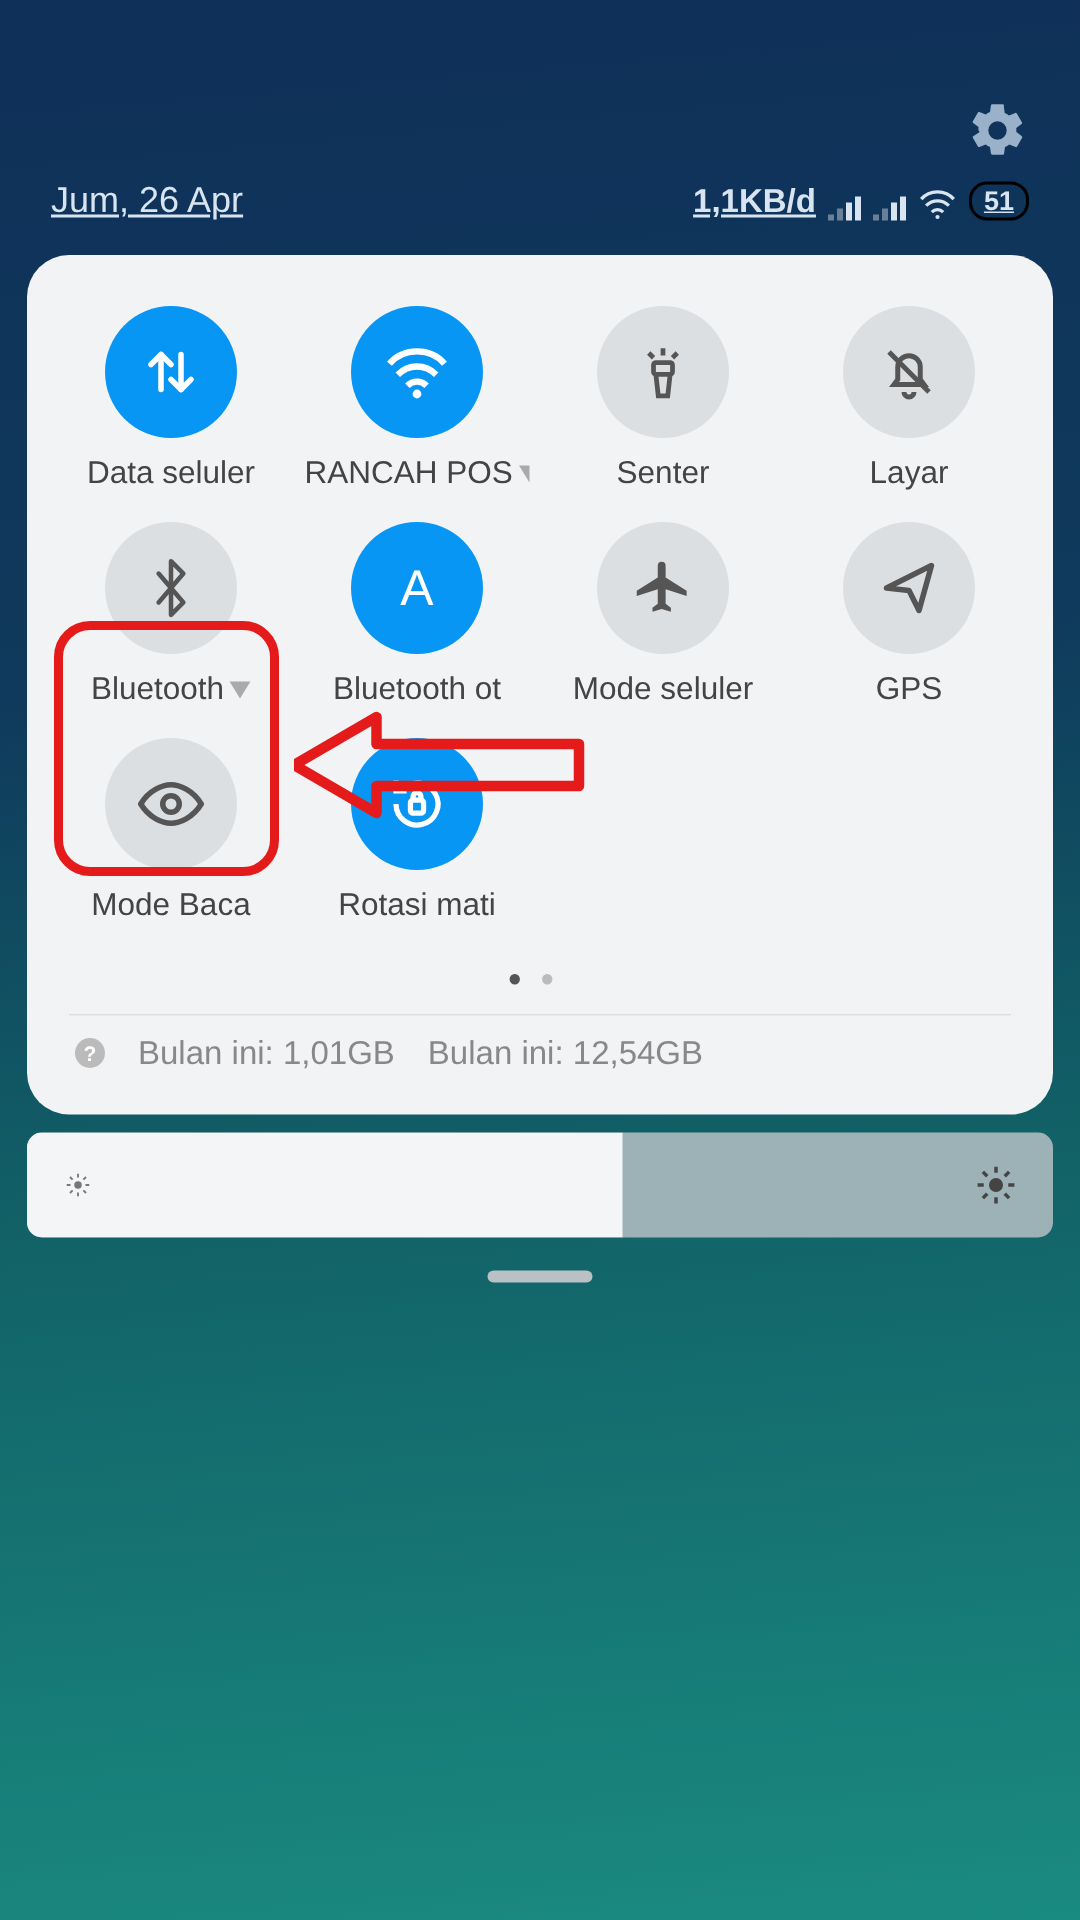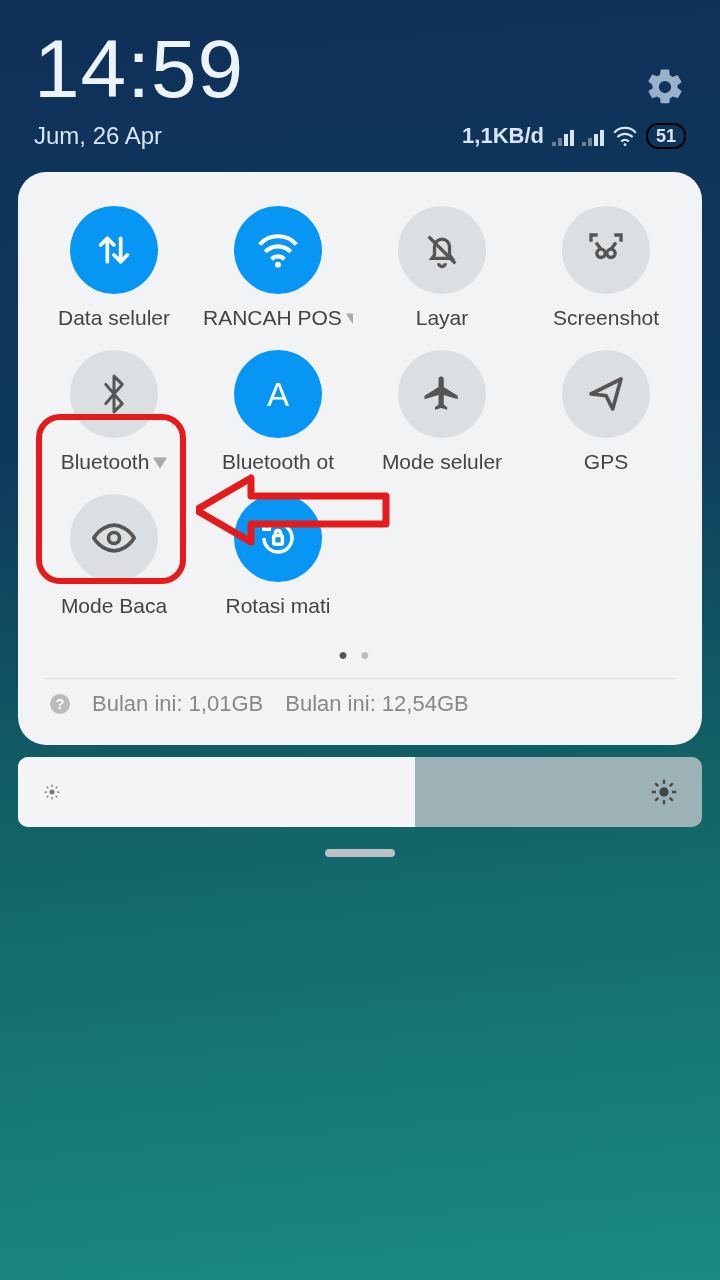--- a/index.html
+++ b/index.html
@@ -1,23 +1,23 @@
 <!DOCTYPE html>
 <html><head>
 <meta charset="utf-8">
 <style>
   html,body{margin:0;padding:0;width:720px;height:1280px;font-family:-apple-system,Helvetica,Arial,sans-serif;background:linear-gradient(175deg,#0f3059 0%,#0f3a5c 35%,#116066 60%,#1a8b80 100%);overflow:hidden;}
   *{box-sizing:border-box;}
   .status-top{padding:28px 34px 0 34px;color:#ecf3fb;}
   .clock{font-size:82px;font-weight:200;letter-spacing:1px;line-height:1;}
   .top-row{display:flex;align-items:flex-start;}
   .gear{margin-left:auto;margin-top:38px;}
-  .date-row{display:flex;align-items:center;margin-top:12px;font-size:24px;color:#d8e4f0;}
+  .date-row{display:flex;align-items:center;margin-top:12px;font-size:24px;color:#d8e4f0;text-decoration:underline;}
   .date{font-weight:400;}
-  .status-icons{margin-left:auto;display:flex;align-items:center;gap:8px;font-size:22px;font-weight:600;}
+  .status-icons{margin-left:auto;display:flex;align-items:flex-end;gap:8px;font-size:22px;font-weight:600;}
   .battery-pill{border:2px solid #000000;border-radius:12px;padding:0 8px;font-size:18px;line-height:22px;}
   .panel{margin:22px 18px 0 18px;background:#f1f3f5;border-radius:28px;padding:34px 14px 18px 14px;position:relative;}
   .tiles{display:grid;grid-template-columns:repeat(4,1fr);row-gap:20px;justify-items:center;}
   .tile{display:flex;flex-direction:column;align-items:center;width:100%;}
   .circle{width:88px;height:88px;border-radius:50%;display:flex;align-items:center;justify-content:center;}
   .c-on{background:#0796f4;color:#fff;}
   .c-off{background:#dcdfe2;color:#555;}
   .tile-label{margin-top:12px;font-size:21px;color:#444;white-space:nowrap;overflow:hidden;max-width:150px;text-align:center;}
   .tri-small{display:inline-block;margin-left:4px;}
   .dots{text-align:center;margin-top:28px;letter-spacing:12px;color:#555;}
@@ -40,21 +40,20 @@
   .sigbars{display:inline-flex;align-items:flex-end;gap:2px;height:20px;}
   .sigbars span{width:4px;background:#d8e4f0;display:inline-block;}
   .sigbars.dim span{background:#6a8099;}
   svg{display:block;}
 </style>
 </head>
 <body>
 
 <div class="status-top">
   <div class="top-row">
-    <div class="clock">14:59</div>
     <div class="gear">
       <span>
         <svg width="42" height="42" viewBox="0 0 24 24" fill="#99b1c9">
             <path d="M19.14 12.94a7.14 7.14 0 0 0 .05-.94 7.14 7.14 0 0 0-.05-.94l2.03-1.58a.5.5 0 0 0 .12-.63l-1.92-3.32a.5.5 0 0 0-.6-.22l-2.39.96a7.03 7.03 0 0 0-1.62-.94l-.36-2.54A.5.5 0 0 0 14 2h-4a.5.5 0 0 0-.5.42l-.36 2.54c-.58.24-1.12.55-1.62.94l-2.39-.96a.5.5 0 0 0-.6.22L2.61 8.48a.5.5 0 0 0 .12.63l2.03 1.58c-.03.31-.05.63-.05.94s.2.63.5.94L2.73 14.15a.5.5 0 0 0-.12.63l1.92 3.32c.13.22.39.31.6.22l2.39-.96c.5.39 1.04.7 1.62.94l.36 2.54c.4.24.25.42.5.42h4c.25 0 .46-.18.5-.42l.36-2.54c.58-.24 1.12-.55 1.62-.94l2.39.96c.22.09.48 0 .6-.22l1.92-3.32a.5.5 0 0 0-.12-.63l-2.03-1.58zM12 15.5A3.5 3.5 0 1 1 15.5 12 3.5 3.5 0 0 1 12 15.5z"></path>
           </svg>
       </span>
     </div>
   </div>
   <div class="date-row">
     <div class="date">Jum, 26 Apr</div>
@@ -106,41 +105,39 @@
             <path d="M8.5 15 C 10.5 13 13.5 13 15.5 15"></path>
             <circle cx="12" cy="18" r="1.6" fill="#fff" stroke="none"></circle>
           </svg>
         </div>
         <div class="tile-label">RANCAH POS<span class="tri-small"><svg width="14" height="12" viewBox="0 0 10 8">
               <polygon points="0,0 10,0 5,8" fill="#aaa"></polygon>
             </svg></span></div>
       </div>
       <div class="tile">
         <div class="circle c-off">
+          <svg width="38" height="40" viewBox="0 0 24 24" fill="none" stroke="#555" stroke-width="2">
+            <rect x="8" y="8" width="8" height="5" rx="1"></rect>
+            <path d="M9 13l1 9h4l1-9"></path>
+            <line x1="12" y1="2" x2="12" y2="5"></line>
+            <line x1="6" y1="4" x2="8" y2="6"></line>
+            <line x1="18" y1="4" x2="16" y2="6"></line>
+          </svg>
+        </div>
+        <div class="tile-label">Senter</div>
+      </div>
+      <div class="tile">
+        <div class="circle c-off">
           <svg width="40" height="40" viewBox="0 0 24 24" fill="none" stroke="#555" stroke-width="2">
             <path d="M6 17h12l-1.5-2V10a4.5 4.5 0 0 0-9 0v5L6 17z"></path>
             <path d="M10 20a2 2 0 0 0 4 0"></path>
             <line x1="4" y1="4" x2="20" y2="20"></line>
           </svg>
         </div>
         <div class="tile-label">Layar</div>
-      </div>
-      <div class="tile">
-        <div class="circle c-off">
-          <svg width="40" height="40" viewBox="0 0 24 24" fill="none" stroke="#555" stroke-width="2">
-            <polyline points="3,7 3,3 7,3"></polyline>
-            <polyline points="17,3 21,3 21,7"></polyline>
-            <circle cx="9" cy="14" r="2.5"></circle>
-            <circle cx="15" cy="14" r="2.5"></circle>
-            <path d="M9 11.5l-3-4"></path>
-            <path d="M15 11.5l3-4"></path>
-            <line x1="11.5" y1="14" x2="12.5" y2="14"></line>
-          </svg>
-        </div>
-        <div class="tile-label">Screenshot</div>
       </div>
       <div class="tile">
         <div class="circle c-off">
           <svg width="34" height="44" viewBox="0 0 24 32" fill="none" stroke="#555" stroke-width="2.2" stroke-linejoin="round" stroke-linecap="round">
             <path d="M6 9l12 14-6 6V3l6 6L6 23"></path>
           </svg>
         </div>
         <div class="tile-label">Bluetooth<span class="tri-small"><svg width="14" height="12" viewBox="0 0 10 8">
               <polygon points="0,0 10,0 5,8" fill="#aaa"></polygon>
             </svg></span></div>

